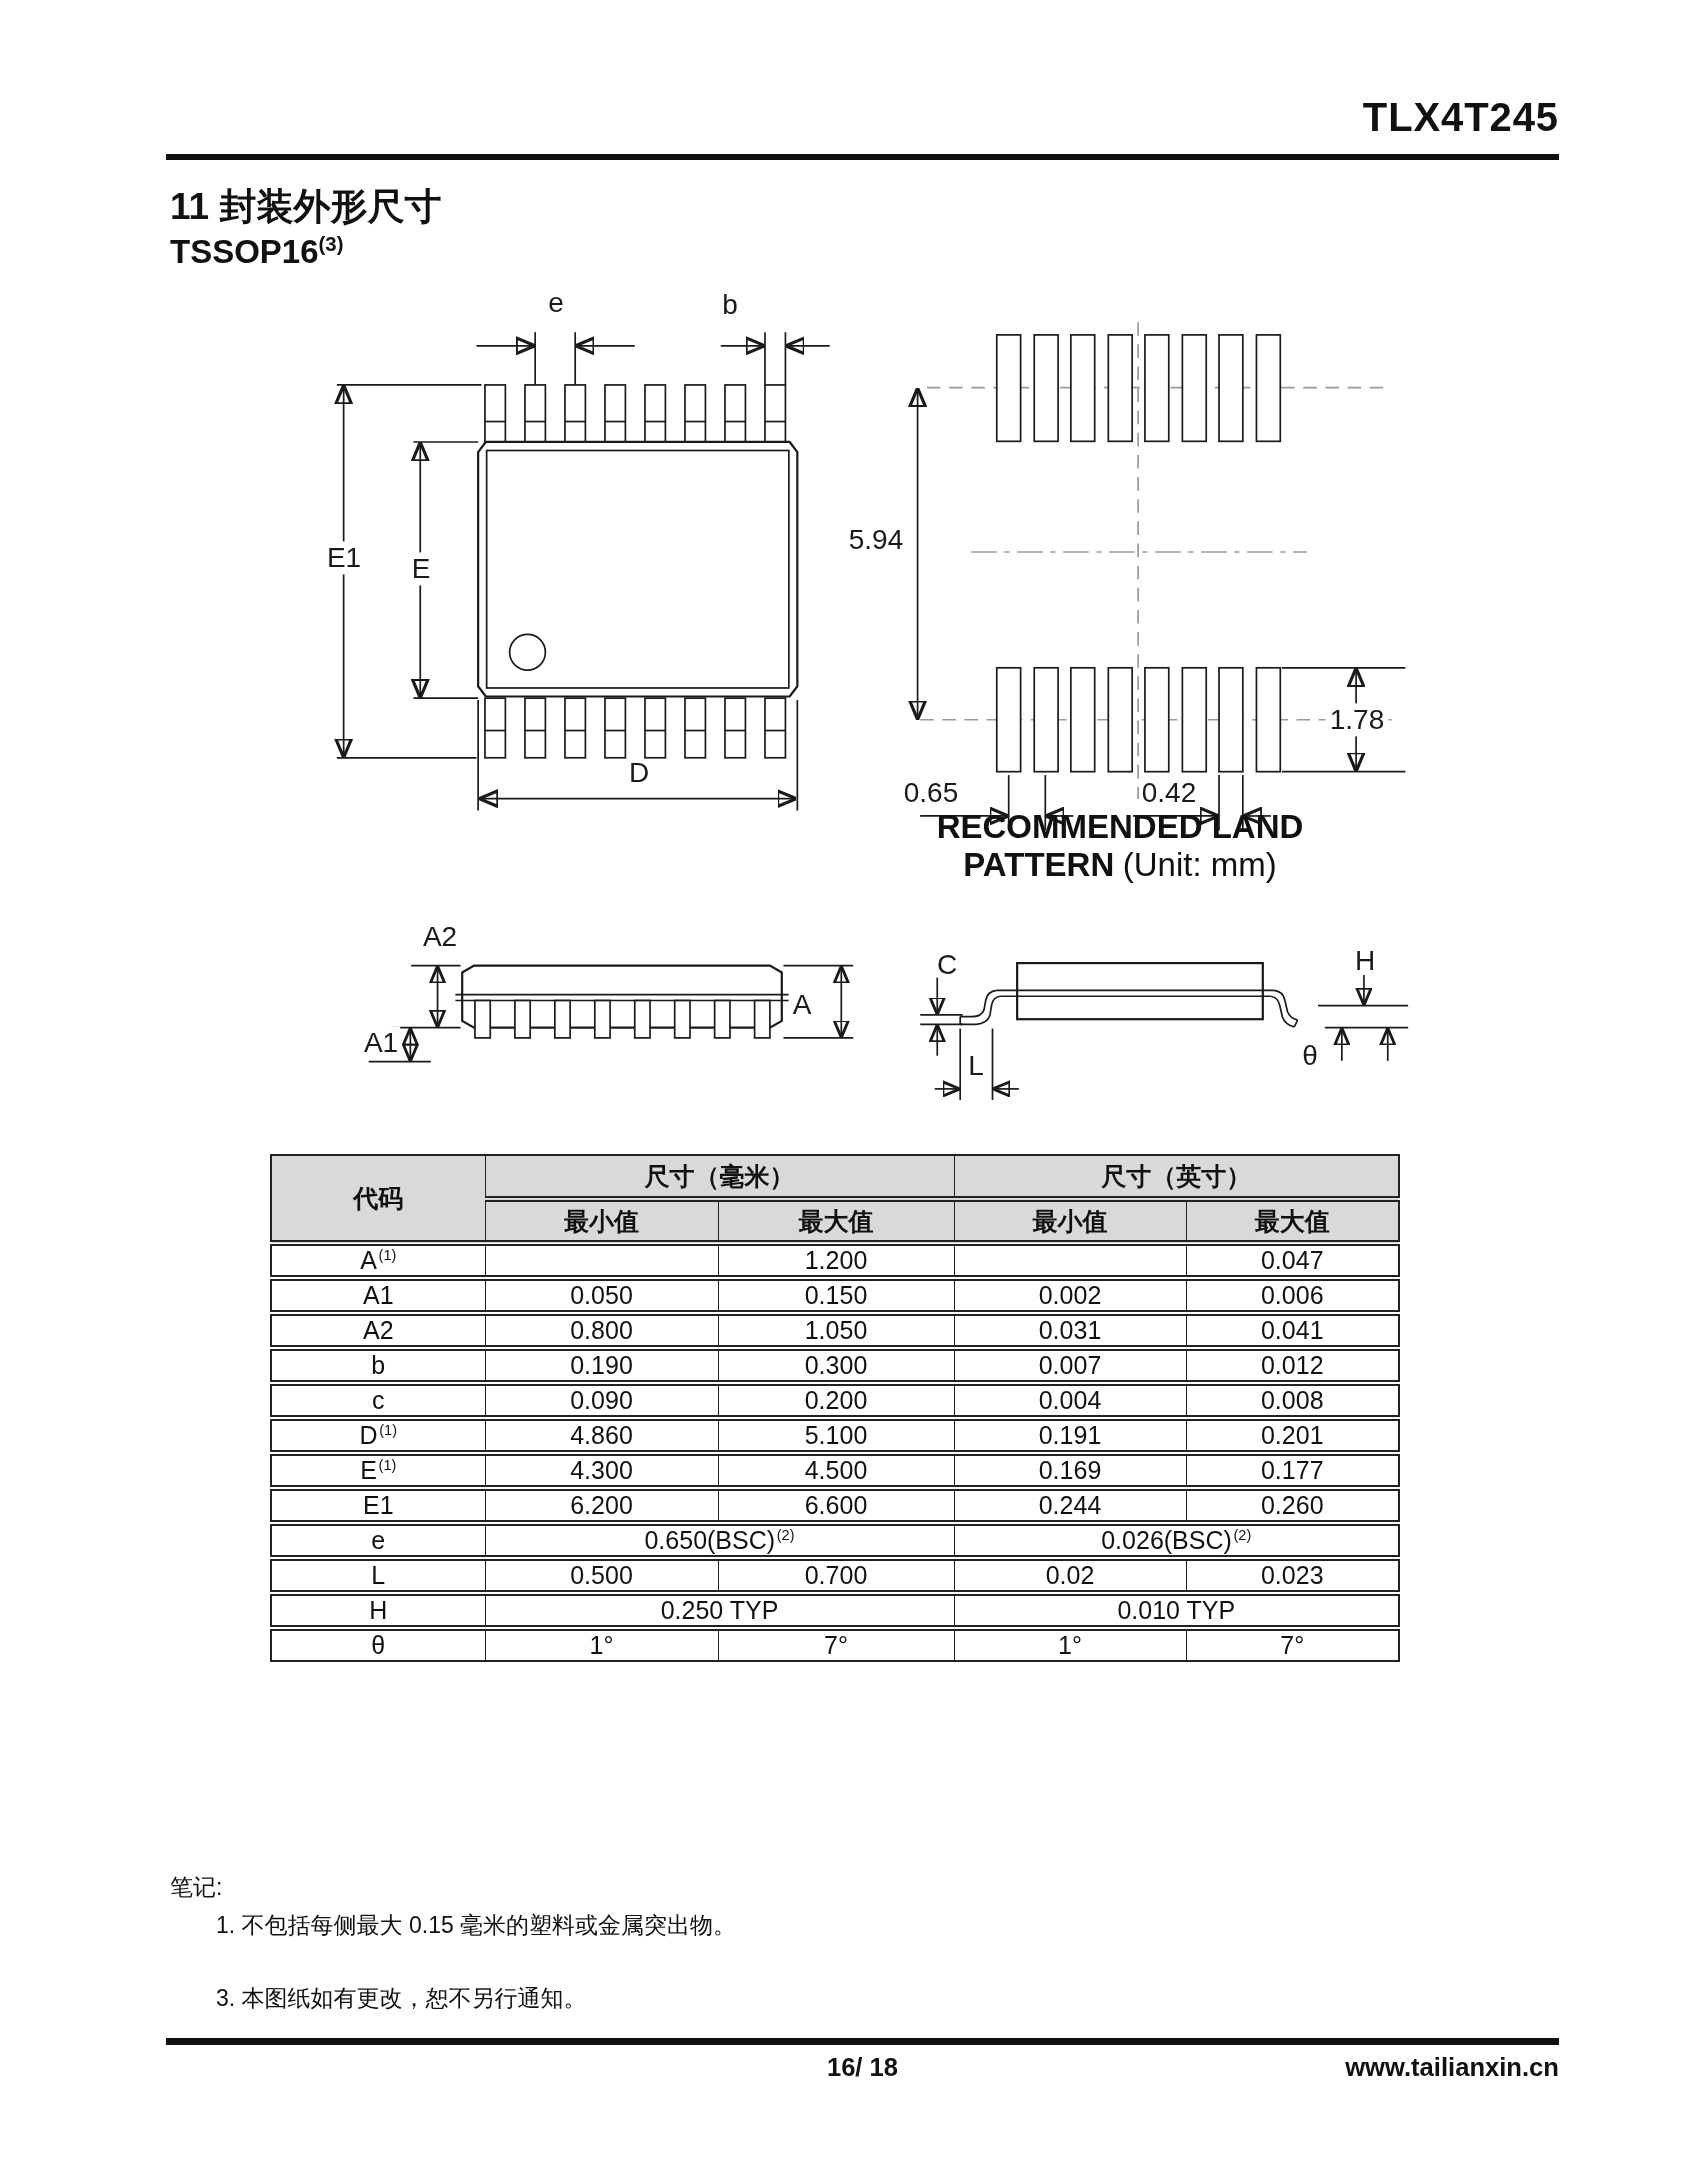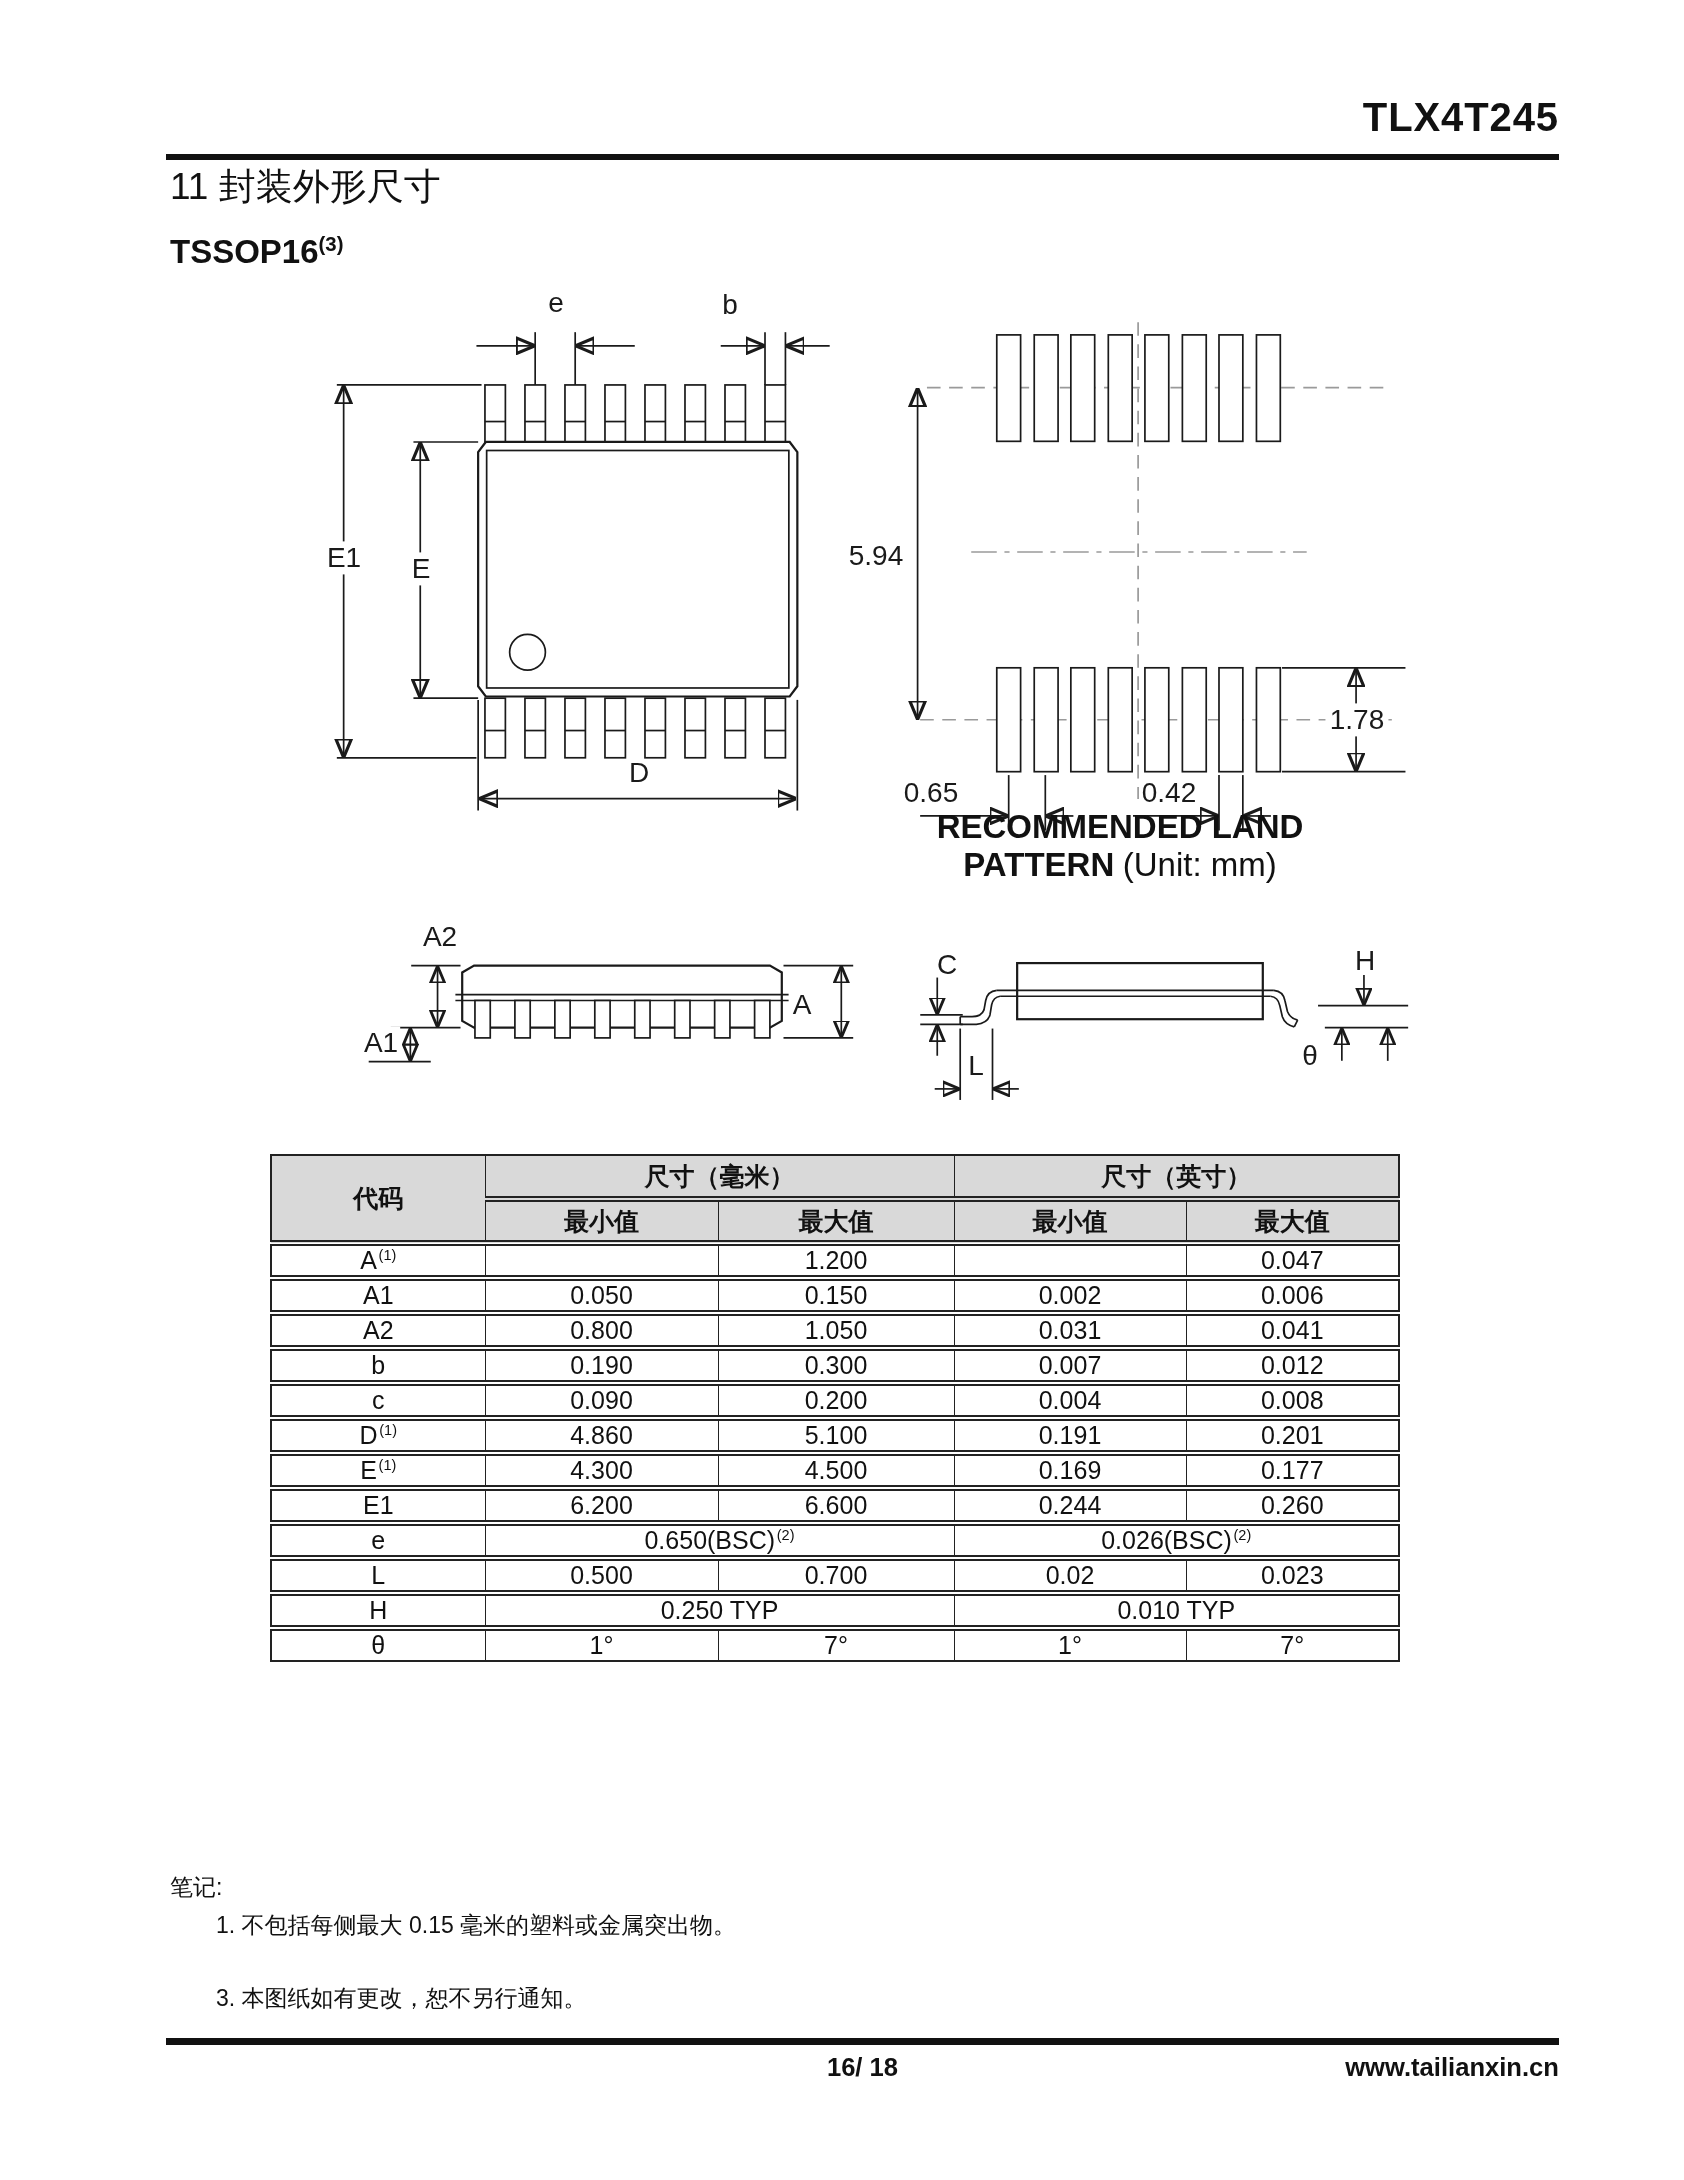--- a/index.html
+++ b/index.html
@@ -8,21 +8,21 @@
     position:relative; width:1685px; height:2181px; background:#ffffff;
     font-family:"Liberation Sans","DejaVu Sans",sans-serif; color:#111;
     overflow:hidden;
   }
 
   
   .doc-title { position:absolute; top:95px; right:126px; font-size:40px; font-weight:bold; letter-spacing:0.9px; }
   .header-rule { position:absolute; left:166px; top:154px; width:1393px; height:6px; background:#111; }
 
   
-  .section-title { position:absolute; left:170px; top:162px; font-size:37px; font-weight:normal; }
+  .section-title { position:absolute; left:170px; top:182px; font-size:37px; font-weight:bold; }
   .package-title { position:absolute; left:170px; top:233px; font-size:33px; font-weight:bold; }
   .package-title sup, .sup-sm { font-size:20.4px; vertical-align:super; font-weight:bold; }
 
   svg.draw { position:absolute; overflow:visible; }
   svg.draw path, svg.draw line, svg.draw rect, svg.draw circle, svg.draw polyline {
     fill:none; stroke:#1a1a1a; stroke-width:2;
   }
   svg.draw .thick { stroke-width:2.6; }
   svg.draw .white { fill:#ffffff; }
   svg.draw .dash  { stroke:#9a9a9a; stroke-dasharray:16 10; }
@@ -193,21 +193,21 @@
     <line x1="1184" y1="910" x2="1184" y2="975"></line>
       <line x1="1227" y1="910" x2="1227" y2="975"></line>
     <line x1="1080" y1="958" x2="1182" y2="958" marker-end="url(#arB)"></line>
     <line x1="1260" y1="958" x2="1229" y2="958" marker-end="url(#arB)"></line>
 
     <line x1="1431" y1="910" x2="1431" y2="975"></line>
       <line x1="1459" y1="910" x2="1459" y2="975"></line>
     <line x1="1330" y1="958" x2="1429" y2="958" marker-end="url(#arB)"></line>
     <line x1="1492" y1="958" x2="1461" y2="958" marker-end="url(#arB)"></line>
   </svg>
-  <div class="dim-label bg" style="left:876px; top:540px;margin-top:16px;">5.94</div>
+  <div class="dim-label bg" style="left:876px; top:540px;">5.94</div>
   <div class="dim-label bg" style="left:1357px; top:720px;">1.78</div>
   <div class="dim-label" style="left:931px; top:793px;">0.65</div>
   <div class="dim-label" style="left:1169px; top:793px;">0.42</div>
   <div class="land-caption">
     <span class="cap-bold">RECOMMENDED LAND PATTERN</span><span class="cap-unit">(Unit: mm)</span>
   </div>
 
   <svg class="draw" style="left:324px; top:924px;" width="562" height="170" viewBox="380 1085 660 200">
     <defs>
       <marker id="arC" viewBox="0 0 12 12" refX="11" refY="6" markerWidth="10" markerHeight="10" orient="auto-start-reverse">

